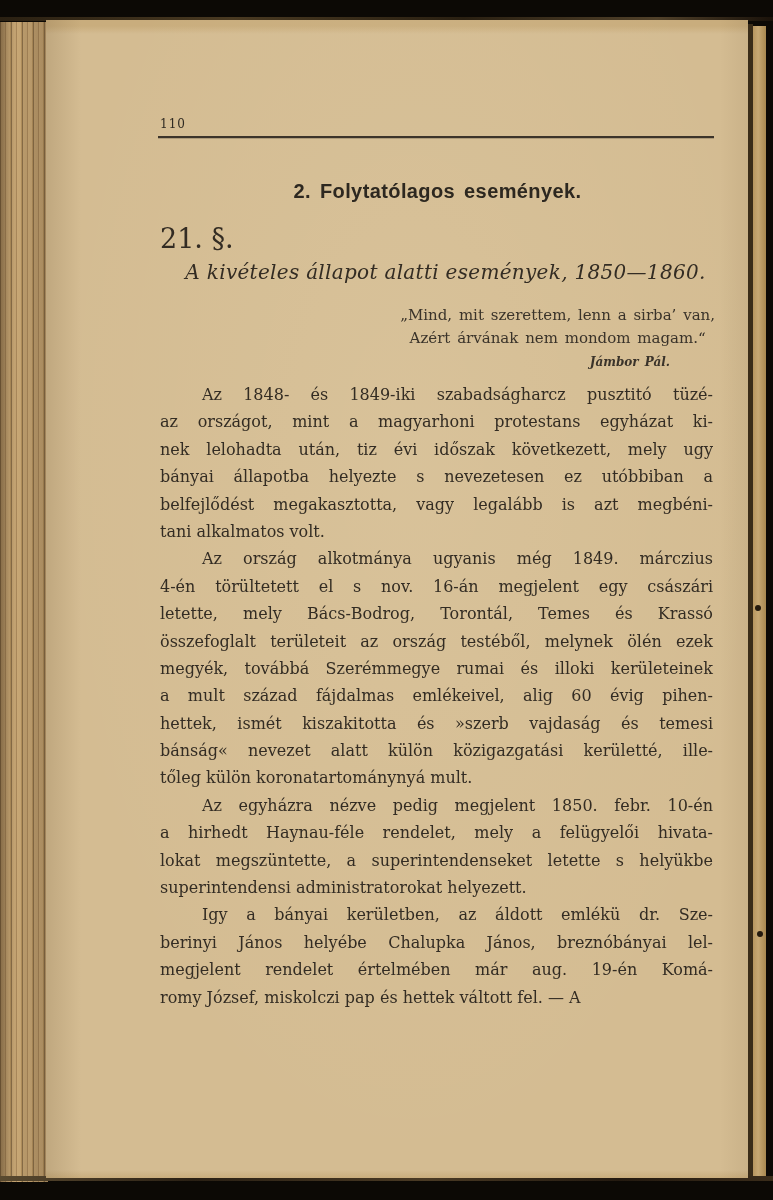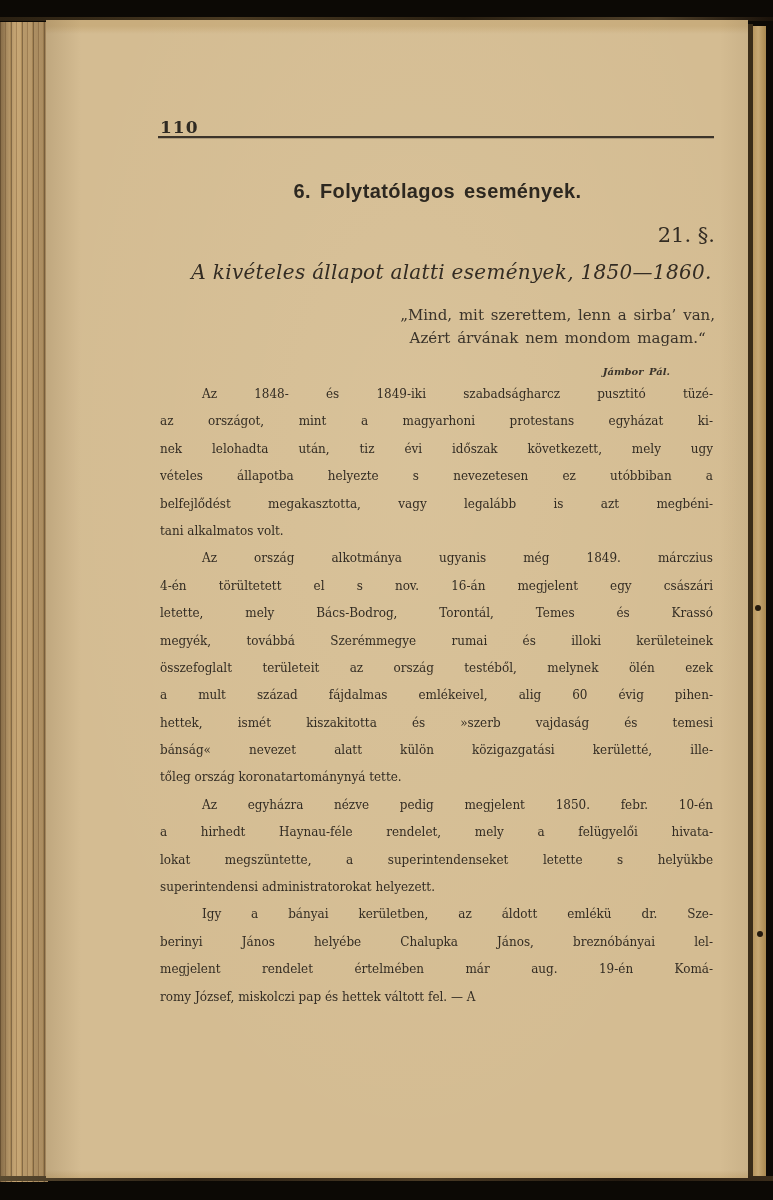--- a/index.html
+++ b/index.html
@@ -33,32 +33,32 @@
   .edge-sliver{position:absolute;top:26px;bottom:20px;left:753px;width:13px;background:linear-gradient(90deg,#b6955f,#c7a873 40%,#a88850);}
   .edge-dot{position:absolute;width:6px;height:6px;border-radius:50%;background:#241a0e;}
   .dot1{left:755px;top:605px;}
   .dot2{left:757px;top:931px;}
   
   .frame-top{position:absolute;left:0;top:17px;width:100%;height:4px;background:linear-gradient(90deg,#2a2012,#4a3a22 30%,#2a2012 60%,#51412a 85%,#1a120a);}
   .frame-bottom{position:absolute;left:0;top:1176px;width:100%;height:5px;background:linear-gradient(90deg,#5a4a30,#2a2014 25%,#4a3a24 55%,#241a10 80%,#3a2c1a);}
 
   .content{position:absolute;left:114px;top:0;width:555px;}
 
-  .pageno{position:absolute;left:0;top:97px;font-size:17px;font-weight:700;letter-spacing:1px;color:#2f2a22;}
+  .pageno{position:absolute;left:0;top:97px;font-size:12px;font-weight:400;letter-spacing:1px;color:#2f2a22;}
   .rule{position:absolute;left:-2px;top:116px;width:556px;height:2px;background:#3c342a;box-shadow:0 1px 0 rgba(60,50,40,.25);}
 
   .heading{position:absolute;left:0;top:160px;width:100%;text-align:center;
     font-family:"Liberation Sans", sans-serif;font-weight:700;font-size:20px;color:#2d2820;letter-spacing:.4px;word-spacing:3px;}
-  .section{position:absolute;left:0;top:203px;width:100%;text-align:right;font-size:21px;color:#332c23;}
-  .subtitle{position:absolute;left:14px;top:240px;width:100%;text-align:center;font-style:italic;font-size:20px;color:#332c23;letter-spacing:.3px;}
+  .section{position:absolute;left:0;top:203px;width:100%;text-align:left;font-size:27px;color:#332c23;}
+  .subtitle{position:absolute;left:8px;top:240px;width:100%;text-align:center;font-style:italic;font-size:20px;color:#332c23;letter-spacing:.3px;}
 
   .epigraph{position:absolute;right:0;top:284px;text-align:center;font-size:15px;line-height:23px;color:#3a332a;word-spacing:2px;}
-  .epigraph .attr{text-align:right;padding-right:45px;font-weight:700;font-style:italic;font-size:10px;margin-top:10px;}
+  .epigraph .attr{text-align:right;padding-right:45px;font-weight:700;font-style:italic;font-size:12px;margin-top:1px;}
 
-  .bodytext{position:absolute;left:0;top:361px;width:553px;font-size:12px;line-height:27.4px;color:#332c23;}
+  .bodytext{position:absolute;left:0;top:361px;width:553px;font-size:16px;line-height:27.4px;color:#332c23;}
   .bline{text-align:justify;text-align-last:justify;white-space:normal;height:27.4px;overflow:visible;}
   .bline.indent{padding-left:42px;}
   .bline.last{text-align-last:left;}
 </style>
 </head>
 <body>
 
 <div class="scan">
   <div class="frame-top"></div>
   <div class="page-stack"></div>
@@ -67,48 +67,48 @@
   <div class="edge-dot dot1"></div>
   <div class="edge-dot dot2"></div>
   <div class="frame-bottom"></div>
 
   <div class="page">
     <div class="content">
 
       <div class="pageno">110</div>
       <div class="rule"></div>
 
-      <div class="heading">6. Folytatólagos események.</div>
+      <div class="heading">2. Folytatólagos események.</div>
       <div class="section">21. §.</div>
       <div class="subtitle">A kivételes állapot alatti események, 1850—1860.</div>
 
       <div class="epigraph">
         <div>„Mind, mit szerettem, lenn a sirba’ van,</div>
         <div>Azért árvának nem mondom magam.“</div>
         <div class="attr">Jámbor Pál.</div>
       </div>
 
       <div class="bodytext">
 
         <div class="bline indent">Az 1848- és 1849-iki szabadságharcz pusztitó tüzé-</div>
         <div class="bline">az országot, mint a magyarhoni protestans egyházat ki-</div>
         <div class="bline">nek lelohadta után, tiz évi időszak következett, mely ugy</div>
-        <div class="bline">vételes állapotba helyezte s nevezetesen ez utóbbiban a</div>
+        <div class="bline">bányai állapotba helyezte s nevezetesen ez utóbbiban a</div>
         <div class="bline">belfejlődést megakasztotta, vagy legalább is azt megbéni-</div>
         <div class="bline last">tani alkalmatos volt.</div>
 
         <div class="bline indent">Az ország alkotmánya ugyanis még 1849. márczius</div>
         <div class="bline">4-én törültetett el s nov. 16-án megjelent egy császári</div>
         <div class="bline">letette, mely Bács-Bodrog, Torontál, Temes és Krassó</div>
+        <div class="bline">összefoglalt területeit az ország testéből, melynek ölén ezek</div>
         <div class="bline">megyék, továbbá Szerémmegye rumai és illoki kerületeinek</div>
-        <div class="bline">összefoglalt területeit az ország testéből, melynek ölén ezek</div>
         <div class="bline">a mult század fájdalmas emlékeivel, alig 60 évig pihen-</div>
         <div class="bline">hettek, ismét kiszakitotta és »szerb vajdaság és temesi</div>
         <div class="bline">bánság« nevezet alatt külön közigazgatási kerületté, ille-</div>
-        <div class="bline last">tőleg ország koronatartománynyá tette.</div>
+        <div class="bline last">tőleg külön koronatartománynyá mult.</div>
 
         <div class="bline indent">Az egyházra nézve pedig megjelent 1850. febr. 10-én</div>
         <div class="bline">a hirhedt Haynau-féle rendelet, mely a felügyelői hivata-</div>
         <div class="bline">lokat megszüntette, a superintendenseket letette s helyükbe</div>
         <div class="bline last">superintendensi administratorokat helyezett.</div>
 
         <div class="bline indent">Igy a bányai kerületben, az áldott emlékü dr. Sze-</div>
         <div class="bline">berinyi János helyébe Chalupka János, breznóbányai lel-</div>
         <div class="bline">megjelent rendelet értelmében már aug. 19-én Komá-</div>
         <div class="bline last">romy József, miskolczi pap és hettek váltott fel. — A</div>

